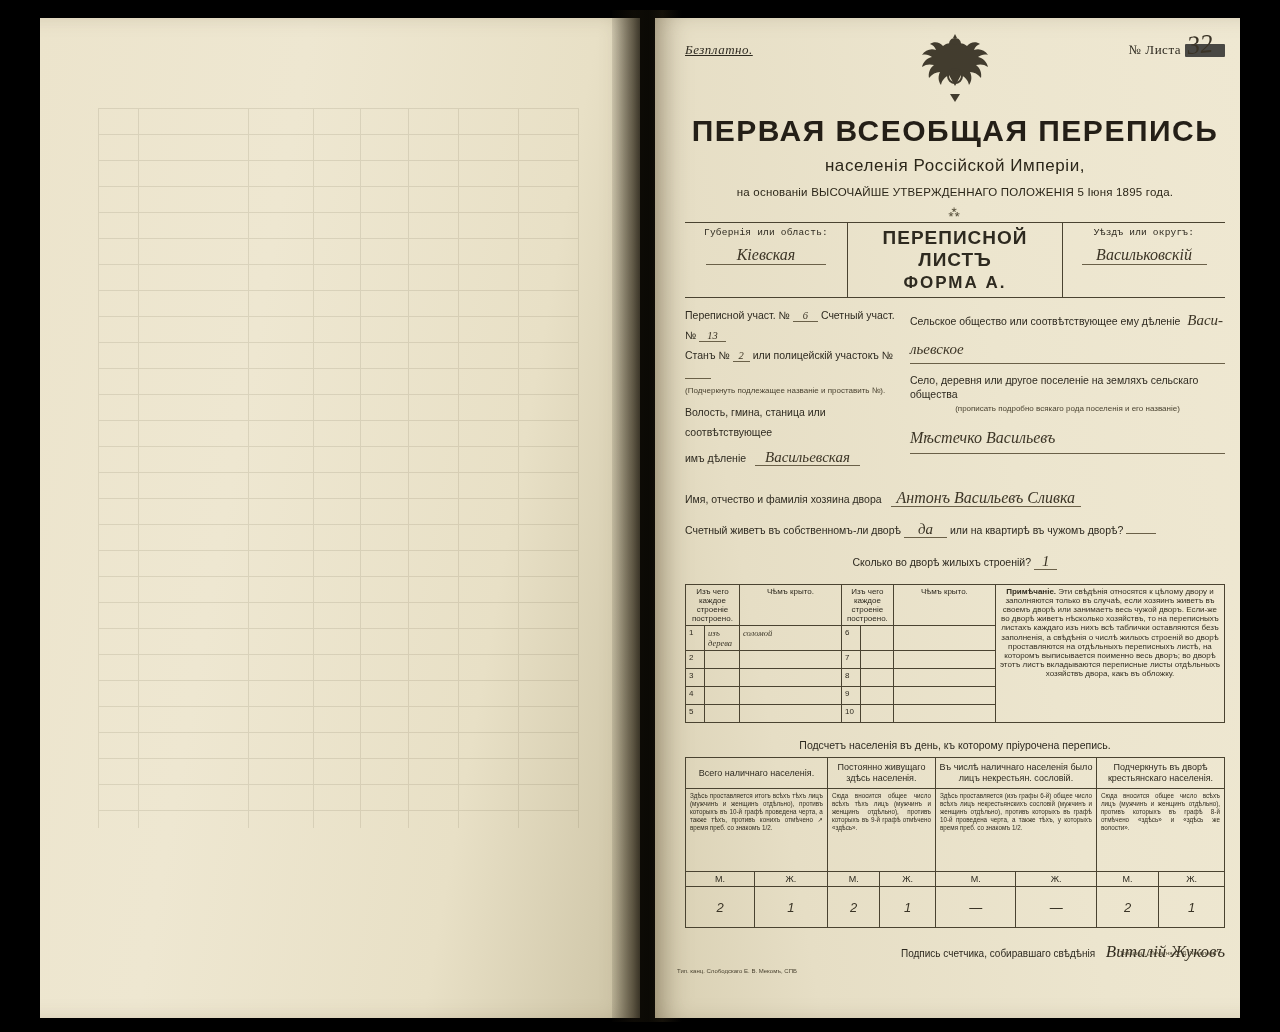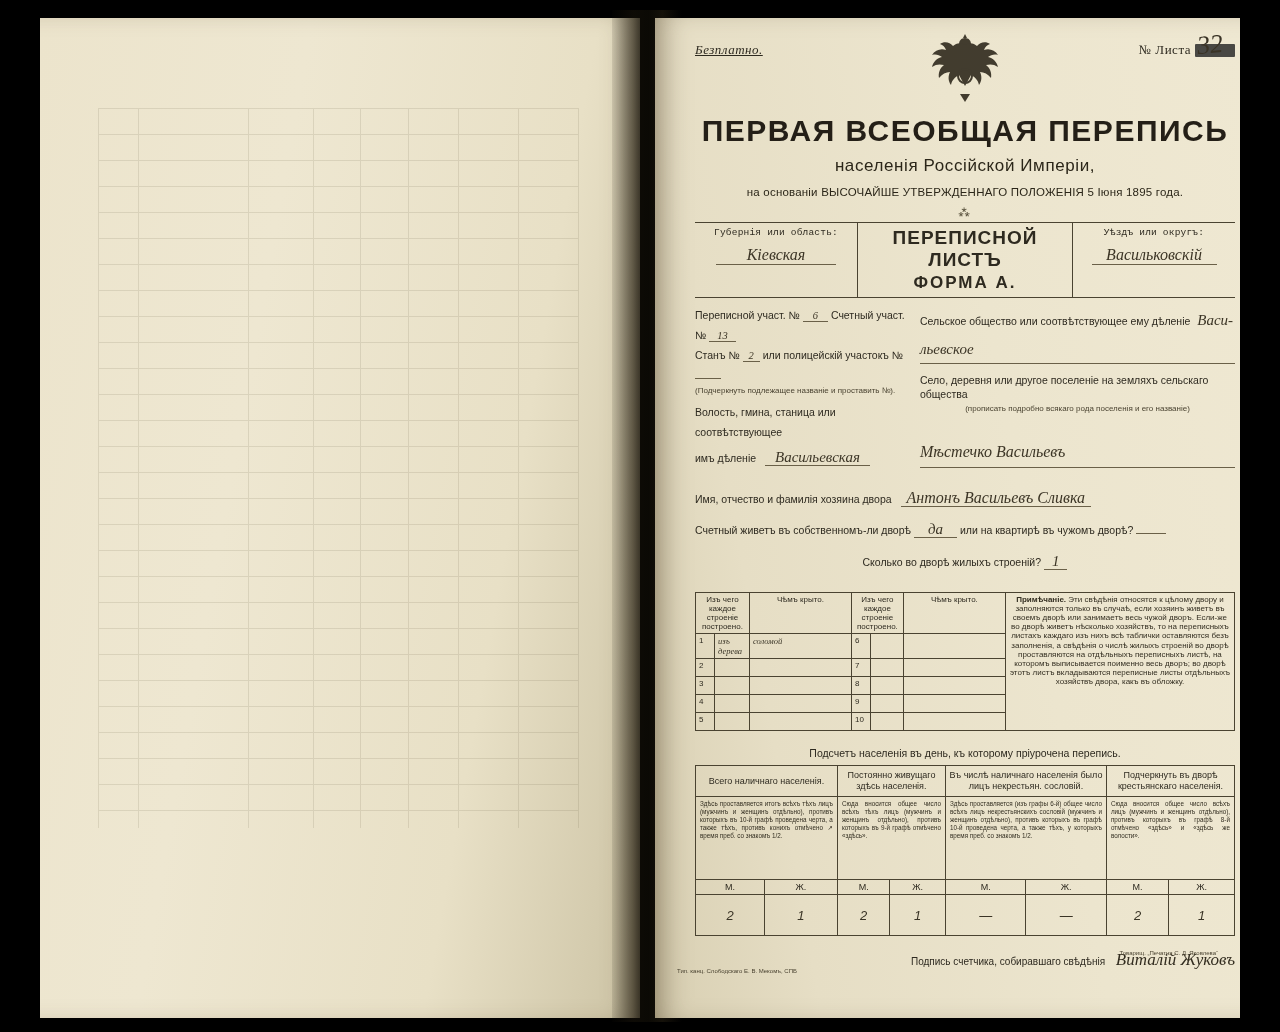--- a/index.html
+++ b/index.html
@@ -25,21 +25,21 @@
     background:linear-gradient(90deg,rgba(20,16,8,.10) 0%,rgba(25,20,10,.55) 30%,rgba(12,10,5,.92) 52%,rgba(60,50,28,.35) 72%,rgba(0,0,0,0) 100%);
   }
 
   
   .right-page{
     position:absolute;left:655px;top:18px;width:585px;height:1000px;
     background:linear-gradient(260deg,#efe8d2 0%,#ece5ce 40%,#e6dec5 78%,#d8cfb2 100%);
     box-shadow:inset 20px 0 30px -16px rgba(80,65,38,.6);
     color:#2e2a20;
   }
-  .right-inner{position:absolute;left:40px;top:24px;width:540px;}
+  .right-inner{position:absolute;left:30px;top:24px;width:540px;}
 
   .topline{display:flex;align-items:flex-start;justify-content:space-between;font-size:12px;}
   .free{font-style:italic;text-decoration:underline;letter-spacing:.5px;font-size:13px;}
   .sheetno{font-size:13px;letter-spacing:.5px;display:flex;align-items:center;gap:4px;}
   .blot{display:inline-block;width:40px;height:13px;background:#2b2b2b;border-radius:1px;opacity:.85;}
   .pagenum-hand{
     position:absolute;right:12px;top:-12px;font-family:"Liberation Serif",serif;
     font-size:26px;font-style:italic;color:#3a3326;transform:rotate(-6deg);
   }
 
@@ -75,21 +75,21 @@
   .sec{font-size:10.5px;font-family:"Liberation Sans",sans-serif;line-height:1.9;}
   .two{display:flex;gap:10px;margin-top:8px;}
   .col-l{width:215px;}
   .col-r{flex:1;border-left:0;}
   .rule{border-bottom:1px solid #6a6048;display:inline-block;}
   .tiny{font-size:8px;color:#4a4331;font-family:"Liberation Sans",sans-serif;}
 
   .owner{font-size:10.5px;font-family:"Liberation Sans",sans-serif;margin-top:10px;line-height:2.0;}
   .centerq{text-align:center;font-size:10.5px;font-family:"Liberation Sans",sans-serif;margin-top:2px;}
 
-  table.bld{border-collapse:collapse;width:100%;margin-top:16px;font-size:8.5px;font-family:"Liberation Sans",sans-serif;}
+  table.bld{border-collapse:collapse;width:100%;margin-top:8px;font-size:8.5px;font-family:"Liberation Sans",sans-serif;}
   table.bld th,table.bld td{border:1px solid #4a4331;padding:2px 3px;vertical-align:top;}
   table.bld th{font-weight:normal;text-align:center;font-size:8px;line-height:1.15;}
   td.num{width:12px;text-align:left;font-size:8px;}
   td.cov{height:13px;}
   .note{font-size:6.6px;line-height:1.3;text-align:justify;color:#332e21;}
 
   .countline{text-align:center;font-family:"Liberation Sans",sans-serif;font-size:10.5px;margin-top:16px;}
 
   table.pop{border-collapse:collapse;width:100%;margin-top:6px;font-family:"Liberation Sans",sans-serif;}
   table.pop th,table.pop td{border:1px solid #4a4331;}
@@ -228,21 +228,21 @@
             <span>Сельское общество или соотвѣтствующее ему дѣленіе</span>
             <span class="hwu" style="font-size:15px;margin-left:4px;">Васи-</span>
           </div>
           <div style="border-bottom:1px solid #6a6048;">
             <span class="hwu" style="font-size:15px;">льевское</span>
           </div>
           <div style="margin-top:9px;line-height:1.35;">
             <span>Село, деревня или другое поселеніе на земляхъ сельскаго общества</span>
           </div>
           <div class="tiny" style="text-align:center;">(прописать подробно всякаго рода поселенія и его названіе)</div>
-          <div style="border-bottom:1px solid #6a6048;margin-top:20px;">
+          <div style="border-bottom:1px solid #6a6048;margin-top:6px;">
             <span class="hwu" style="font-size:16px;">Мѣстечко Васильевъ</span>
           </div>
         </div>
       </div>
 
       <div class="owner">
         <div>
           <span>Имя, отчество и фамилія хозяина двора</span>
           <span class="hwu" style="font-size:16px;margin-left:6px;border-bottom:1px solid #6a6048;padding:0 6px;">Антонъ Васильевъ Сливка</span>
         </div>

